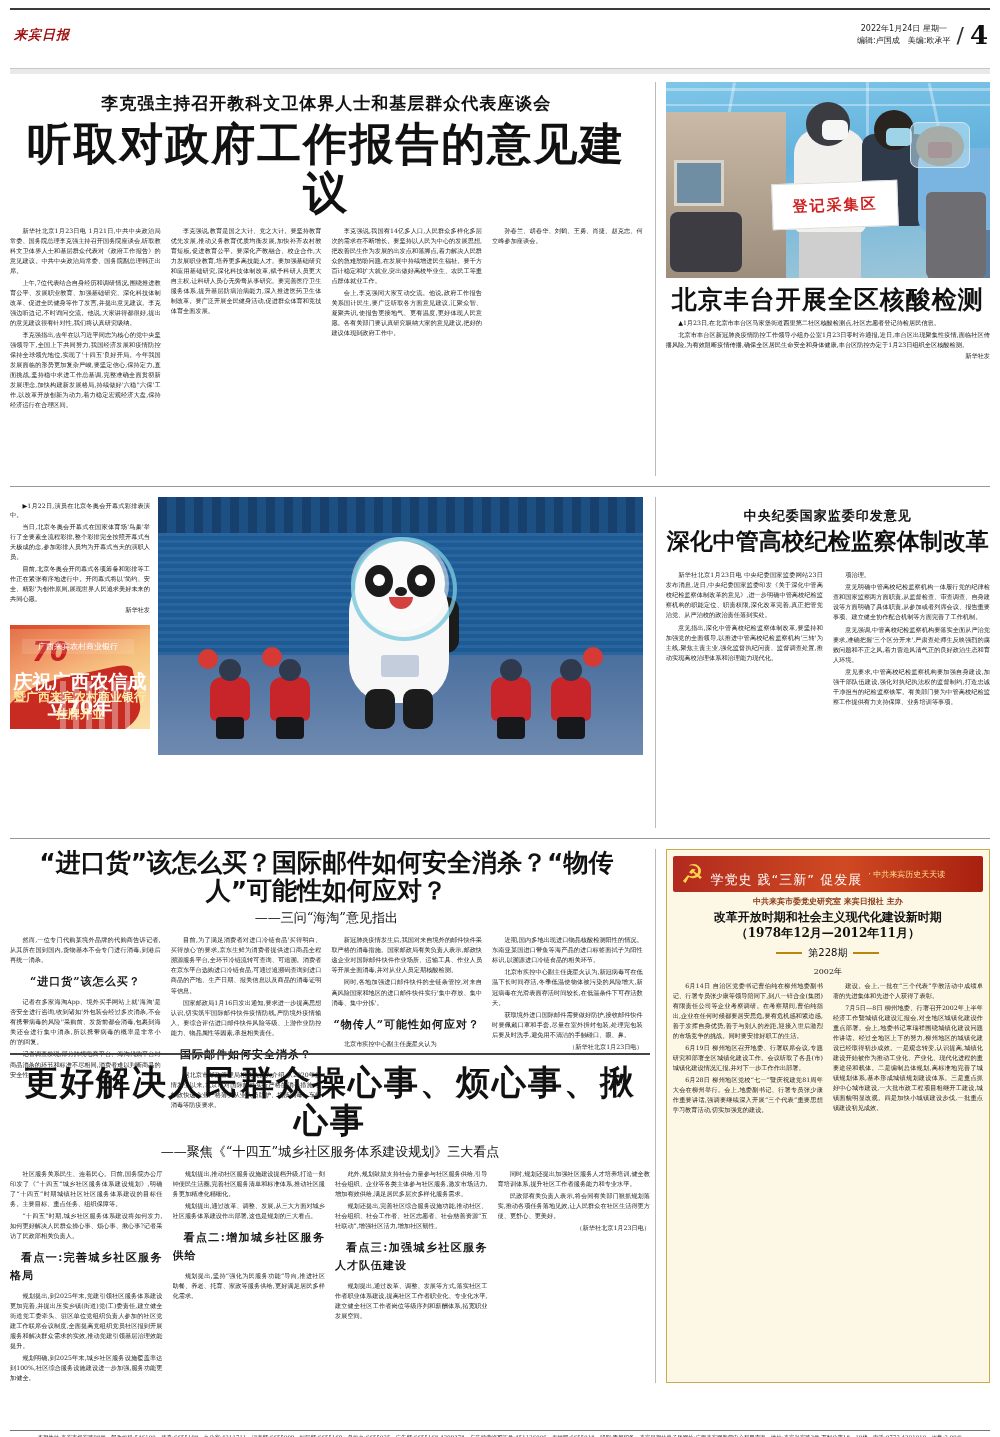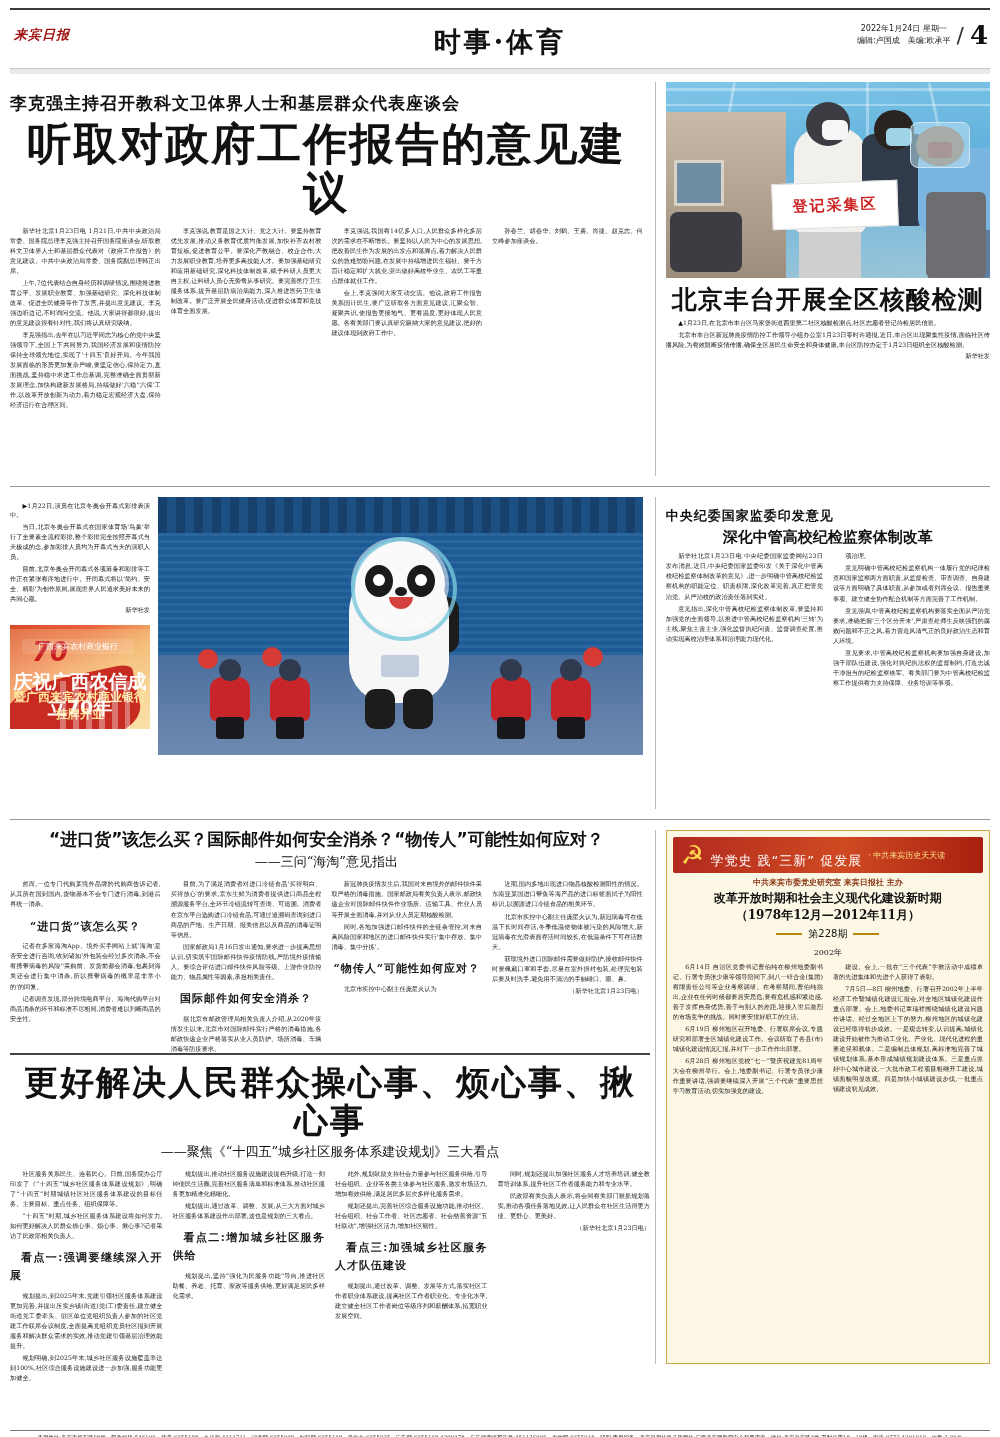--- a/index.html
+++ b/index.html
@@ -18,21 +18,21 @@
     font-family:"DejaVu Serif","Liberation Serif",serif;font-weight:bold;font-style:italic;letter-spacing:1px;}
   .mast-title{position:absolute;left:0;right:0;top:14px;text-align:center;font-size:27px;font-weight:bold;
     font-family:"DejaVu Serif","Liberation Serif",serif;letter-spacing:3px;}
   .mast-right{position:absolute;right:2px;top:10px;text-align:right;display:flex;align-items:center;gap:6px;}
   .mast-meta{font-size:8px;line-height:1.5;text-align:center;color:#222;}
   .mast-slash{font-size:22px;color:#333;}
   .mast-page{font-size:26px;font-weight:bold;font-family:"DejaVu Serif","Liberation Serif",serif;}
   .mast-rule{height:5px;background:#e9e9e9;border-top:1px solid #c8c8c8;margin-top:2px;}
 
   
-  .shoulder{font-size:17px;font-weight:bold;letter-spacing:1px;
+  .shoulder{text-align:center;font-size:17px;font-weight:bold;letter-spacing:1px;
     font-family:"DejaVu Serif","Liberation Serif",serif;margin:10px 0 4px;}
   .mainhead{text-align:center;font-size:44px;font-weight:bold;letter-spacing:2px;line-height:1.12;
     font-family:"DejaVu Sans","Liberation Sans",sans-serif;margin:2px 0 8px;}
   .subhead{text-align:center;font-size:13px;font-family:"DejaVu Serif","Liberation Serif",serif;margin:4px 0 8px;}
 
   
   .cols{display:flex;gap:10px;}
   .col{flex:1;font-size:6.2px;line-height:1.62;text-align:justify;
     font-family:"DejaVu Serif","Liberation Serif",serif;color:#1a1a1a;
     word-break:break-all;overflow:hidden;}
@@ -141,21 +141,20 @@
     font-size:5.2px;text-align:center;letter-spacing:.2px;color:#222;
     font-family:"DejaVu Serif","Liberation Serif",serif;white-space:nowrap;overflow:hidden;}
 </style>
 </head>
 <body>
 
 <div class="page">
 
   <div class="masthead">
     <div class="mast-logo">来宾日报</div>
-    <div class="mast-title">时事·体育</div>
     <div class="mast-right">
       <div class="mast-meta">
         <div>2022年1月24日 星期一</div>
         <div>编辑:卢国成　美编:欧承平</div>
       </div>
       <div class="mast-slash">/</div>
       <div class="mast-page">4</div>
     </div>
   </div>
   <div class="mast-rule"></div>
@@ -290,42 +289,42 @@
               <div class="bing-mouth"></div>
               <div class="bing-logo"></div>
             </div>
           </div>
         </div>
       </div>
     </div>
 
     <div class="right-pane">
       <div class="shoulder" style="font-size:13px;">中央纪委国家监委印发意见</div>
-      <div class="mainhead" style="font-size:15px;margin:2px 0 6px;letter-spacing:0;">深化中管高校纪检监察体制改革</div>
+      <div class="mainhead" style="font-size:23px;margin:2px 0 16px;letter-spacing:0;">深化中管高校纪检监察体制改革</div>
       <div class="cols" style="height:258px;">
         <div class="col">
           <p>新华社北京1月23日电 中央纪委国家监委网站23日发布消息,近日,中央纪委国家监委印发《关于深化中管高校纪检监察体制改革的意见》,进一步明确中管高校纪检监察机构的职能定位、职责权限,深化改革完善,真正把管党治党、从严治校的政治责任落到实处。</p>
           <p>意见指出,深化中管高校纪检监察体制改革,要坚持和加强党的全面领导,以推进中管高校纪检监察机构'三转'为主线,聚焦主责主业,强化监督执纪问责、监督调查处置,推动实现高校治理体系和治理能力现代化。</p>
         </div>
         <div class="col">
           <p>项治理。</p>
           <p>意见明确中管高校纪检监察机构一体履行党的纪律检查和国家监察两方面职责,从监督检查、审查调查、自身建设等方面明确了具体职责,从参加或者列席会议、报告重要事项、建立健全协作配合机制等方面完善了工作机制。</p>
           <p>意见强调,中管高校纪检监察机构要落实全面从严治党要求,准确把握'三个区分开来',严肃查处师生反映强烈的腐败问题和不正之风,着力营造风清气正的良好政治生态和育人环境。</p>
           <p>意见要求,中管高校纪检监察机构要加强自身建设,加强干部队伍建设,强化对执纪执法权的监督制约,打造忠诚干净担当的纪检监察铁军。有关部门要为中管高校纪检监察工作提供有力支持保障、业务培训等事项。</p>
         </div>
       </div>
     </div>
   </div>
 
   <hr class="thin">
 
   <div class="two-pane">
 
     <div class="left-pane">
-      <div class="mainhead" style="font-size:17px;letter-spacing:0;margin:0 0 4px;">“进口货”该怎么买？国际邮件如何安全消杀？“物传人”可能性如何应对？</div>
+      <div class="mainhead" style="font-size:25px;letter-spacing:0;margin:0 0 4px;">“进口货”该怎么买？国际邮件如何安全消杀？“物传人”可能性如何应对？</div>
       <div class="subhead">——三问“海淘”意见指出</div>
       <div class="cols" style="height:238px;">
         <div class="col">
           <p>然而,一位专门代购某境外品牌的代购商告诉记者,从其所在国到国内,货物基本不会专门进行消毒,到港后再统一消杀。</p>
           <div class="secthead">“进口货”该怎么买？</div>
           <p>记者在多家海淘App、境外买手网站上就'海淘'是否安全进行咨询,收到诸如'外包装会经过多次消杀,不会有携带病毒的风险''采购前、发货前都会消毒,包裹到海关还会进行集中消杀,所以携带病毒的概率是非常小的'的回复。</p>
           <p>记者调查发现,部分跨境电商平台、海淘代购平台对商品消杀的环节和标准不尽相同,消费者难以判断商品的安全性。</p>
         </div>
         <div class="col">
           <p>目前,为了满足消费者对进口冷链食品'买得明白、买得放心'的要求,京东生鲜为消费者提供进口商品全程溯源服务平台,全环节冷链流转可查询、可追溯。消费者在京东平台选购进口冷链食品,可通过追溯码查询到进口商品的产地、生产日期、报关信息以及商品的消毒证明等信息。</p>
@@ -376,21 +375,21 @@
   </div>
 
   <div style="position:absolute;left:10px;top:1045px;width:640px;">
     <hr class="thick" style="margin:0 0 8px;">
     <div class="mainhead" style="font-size:34px;margin:2px 0 2px;">更好解决人民群众操心事、烦心事、揪心事</div>
     <div class="subhead">——聚焦《“十四五”城乡社区服务体系建设规划》三大看点</div>
     <div class="cols" style="height:272px;">
       <div class="col">
         <p>社区服务关系民生、连着民心。日前,国务院办公厅印发了《“十四五”城乡社区服务体系建设规划》,明确了“十四五”时期城镇社区社区服务体系建设的目标任务。主要目标、重点任务、组织保障等。</p>
         <p>“十四五”时期,城乡社区服务体系建设将如何发力,如何更好解决人民群众操心事、烦心事、揪心事?记者采访了民政部相关负责人。</p>
-        <div class="secthead-l">看点一:强调要继续深入开展</div>
+        <div class="secthead-l">看点一:完善城乡社区服务格局</div>
         <p>规划提出,到2025年末,党建引领社区服务体系建设更加完善,并提出压实乡镇(街道)党(工)委责任,建立健全街道党工委牵头、驻区单位党组织负责人参加的社区党建工作联席会议制度,全面提高党组织党员社区报到开展服务和解决群众需求的实效,推动党建引领基层治理效能提升。</p>
         <p>规划明确,到2025年末,城乡社区服务设施覆盖率达到100%,社区综合服务设施建设进一步加强,服务功能更加健全。</p>
       </div>
       <div class="col">
         <p>规划提出,推动社区服务设施建设提档升级,打造一刻钟便民生活圈,完善社区服务清单和标准体系,推动社区服务更加精准化精细化。</p>
         <p>规划提出,通过改革、调整、发展,从三大方面对城乡社区服务体系建设作出部署,这也是规划的三大看点。</p>
         <div class="secthead-l">看点二:增加城乡社区服务供给</div>
         <p>规划提出,坚持“强化为民服务功能”导向,推进社区助餐、养老、托育、家政等服务供给,更好满足居民多样化需求。</p>
       </div>
       <div class="col">

